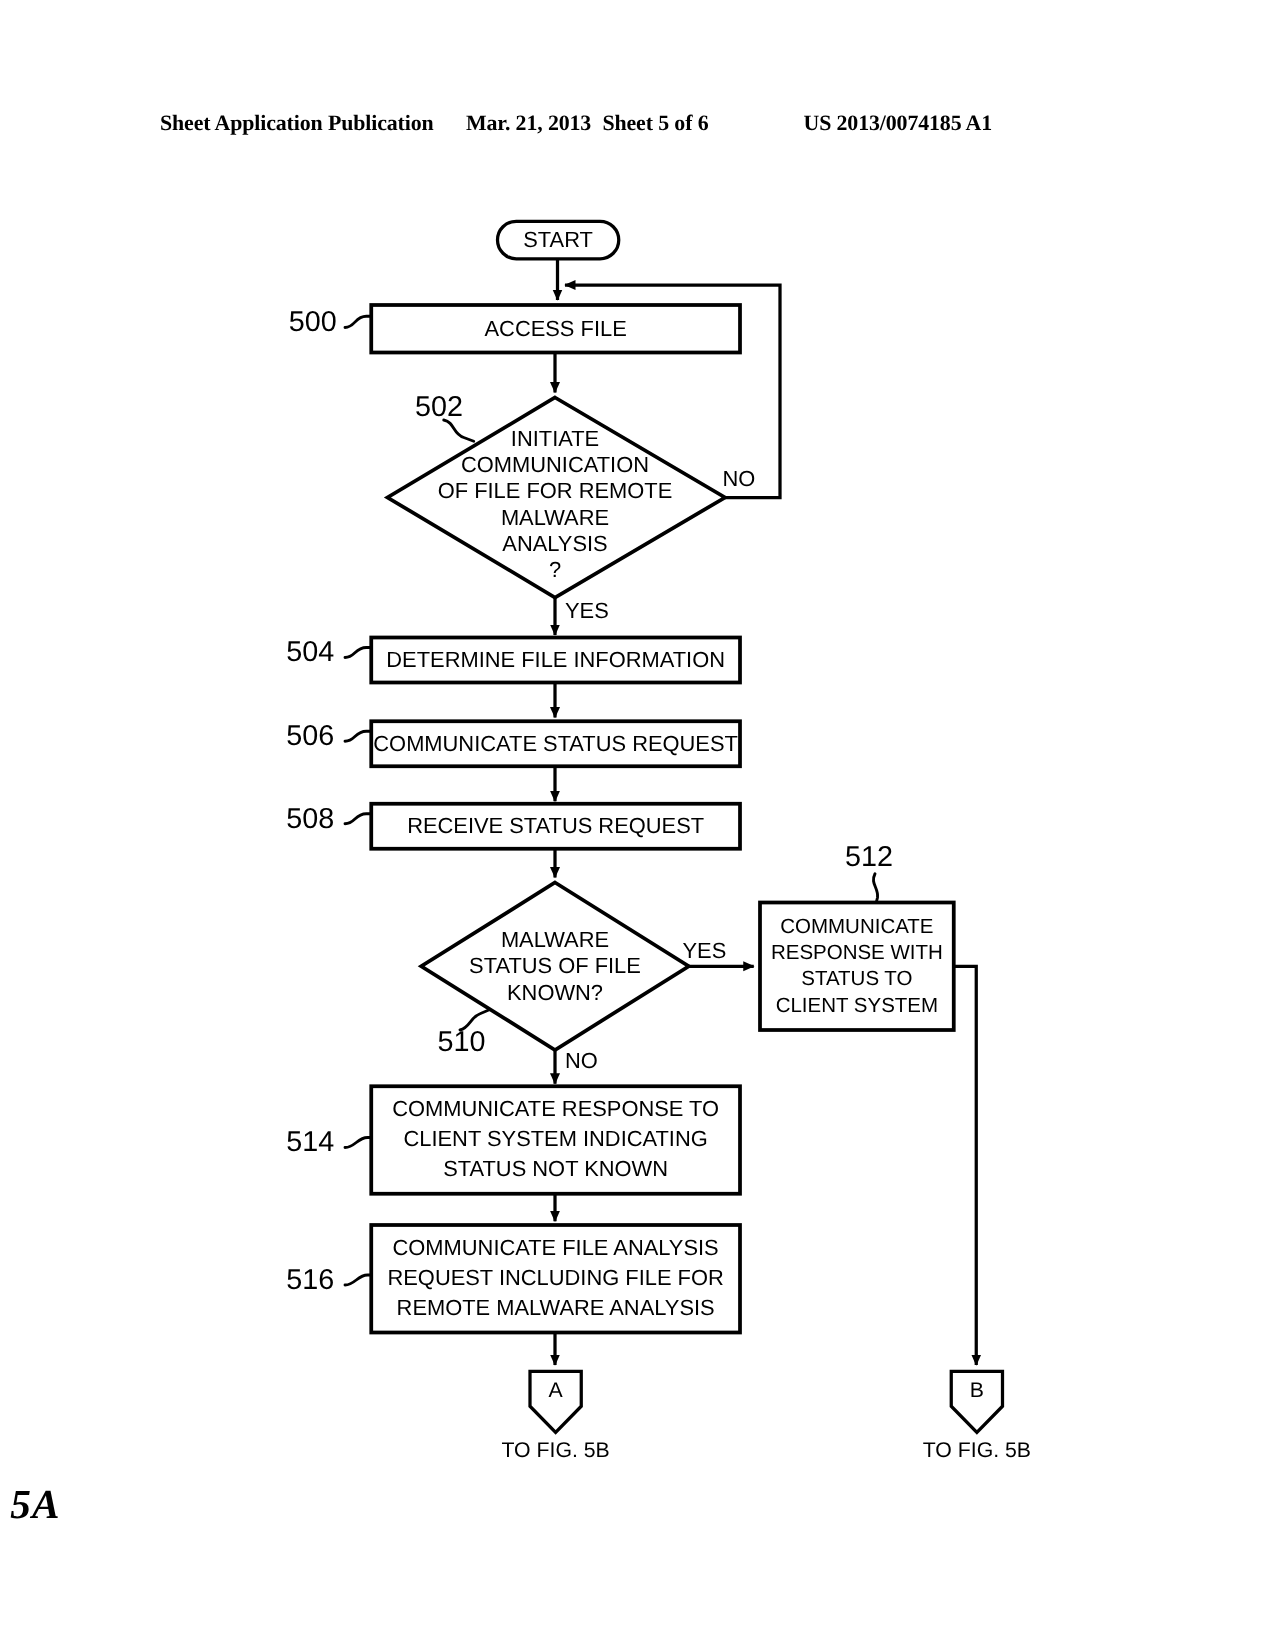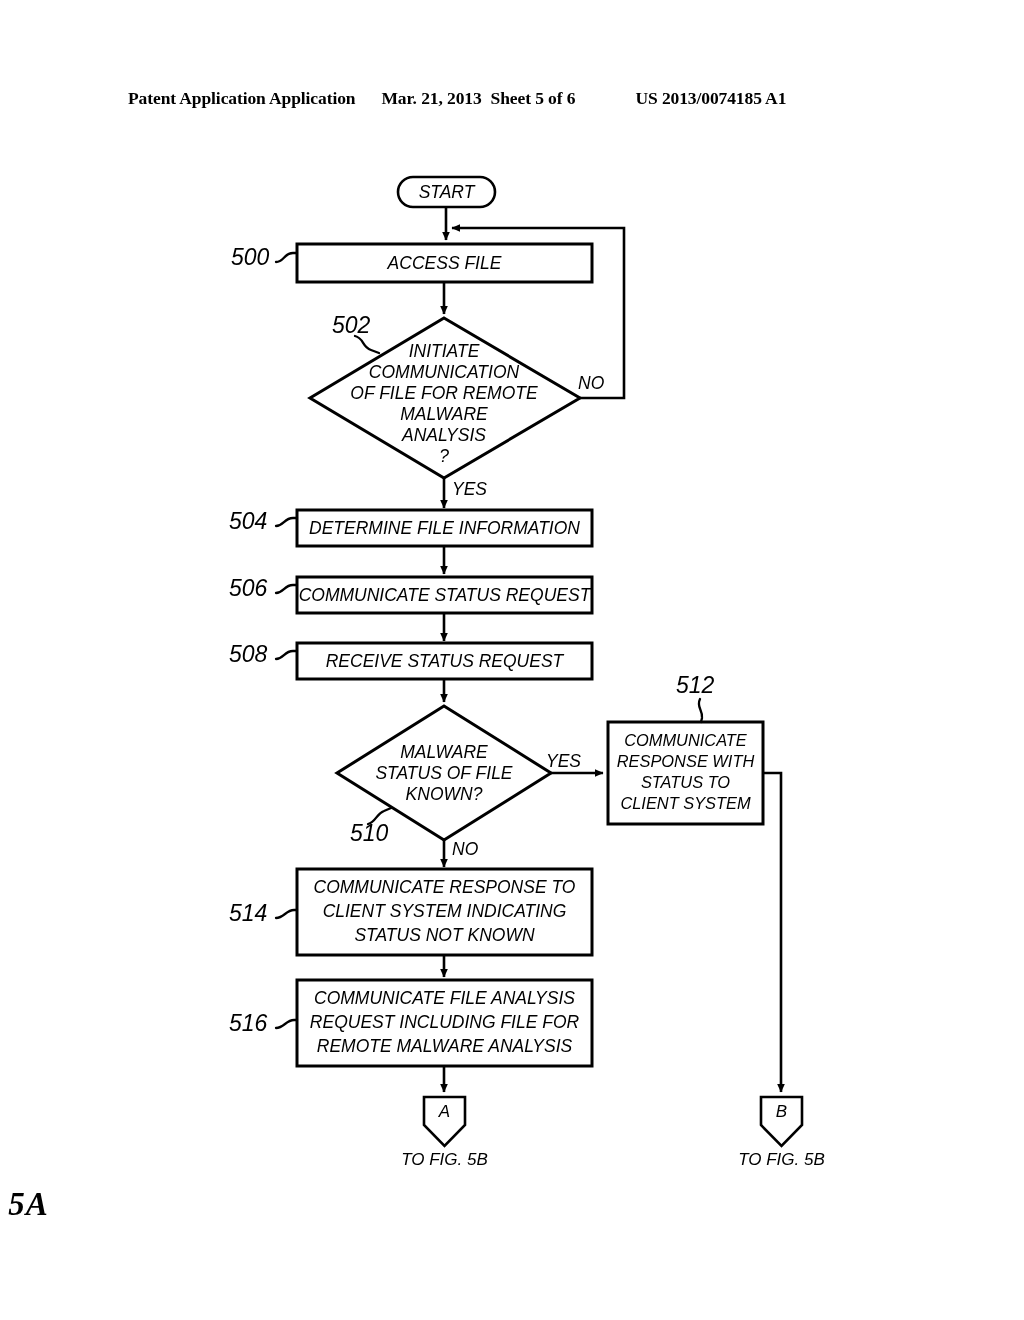--- a/index.html
+++ b/index.html
@@ -32,31 +32,30 @@
     white-space: nowrap;
   }
   #page-header .hdr-pub { }
   #page-header .hdr-date {
     margin-left: 26px;
   }
   #page-header .hdr-sheet {
     margin-left: 9px;
   }
   #page-header .hdr-patno {
-    margin-left: 60px;
+    margin-left: 76px;
   }
 
   
   #figure-area {
     position: absolute;
     top: 0;
     left: 0;
     width: 1024px;
     height: 1320px;
-    font-style: italic;
   }
   svg.flow {
     position: absolute;
     top: 0;
     left: 0;
     width: 1024px;
     height: 1320px;
   }
 
   
@@ -148,21 +147,21 @@
   }
   #figure-caption .cap-inner {
     display: inline-block;
     margin-left: -72px;
   }
 </style>
 </head>
 <body>
 
 <div id="page-header">
-  <span class="hdr-pub">Patent Application Application</span>
+  <span class="hdr-pub">Sheet Application Publication</span>
   <span class="hdr-date">Mar. 21, 2013</span>
   <span class="hdr-sheet">Sheet 5 of 6</span>
   <span class="hdr-patno">US 2013/0074185 A1</span>
 </div>
 
 <div id="figure-area">
   <svg class="flow" viewBox="0 0 1024 1320">
     <defs>
       <marker id="arrow" markerWidth="11" markerHeight="11" refX="8.4" refY="4" orient="auto" markerUnits="userSpaceOnUse">
         <path d="M0,0 L9,4 L0,8 z" fill="#000000"></path>

